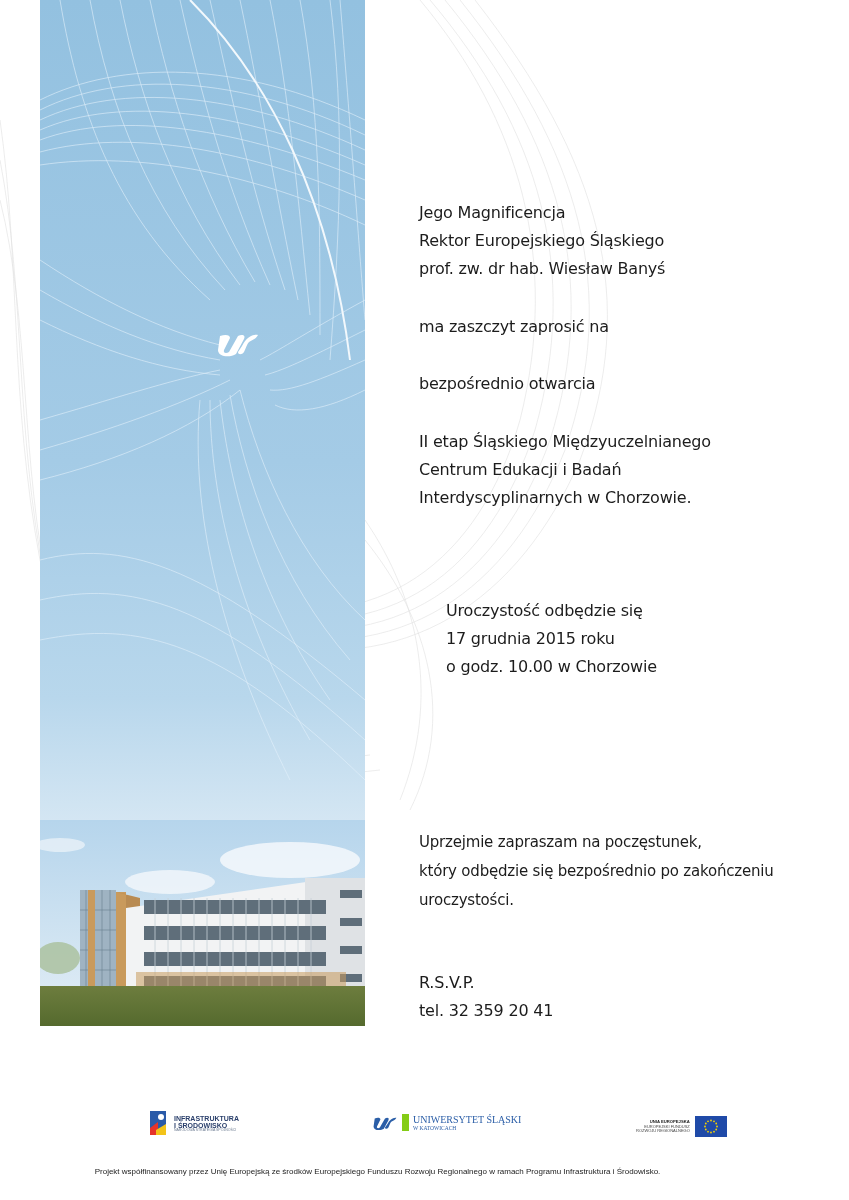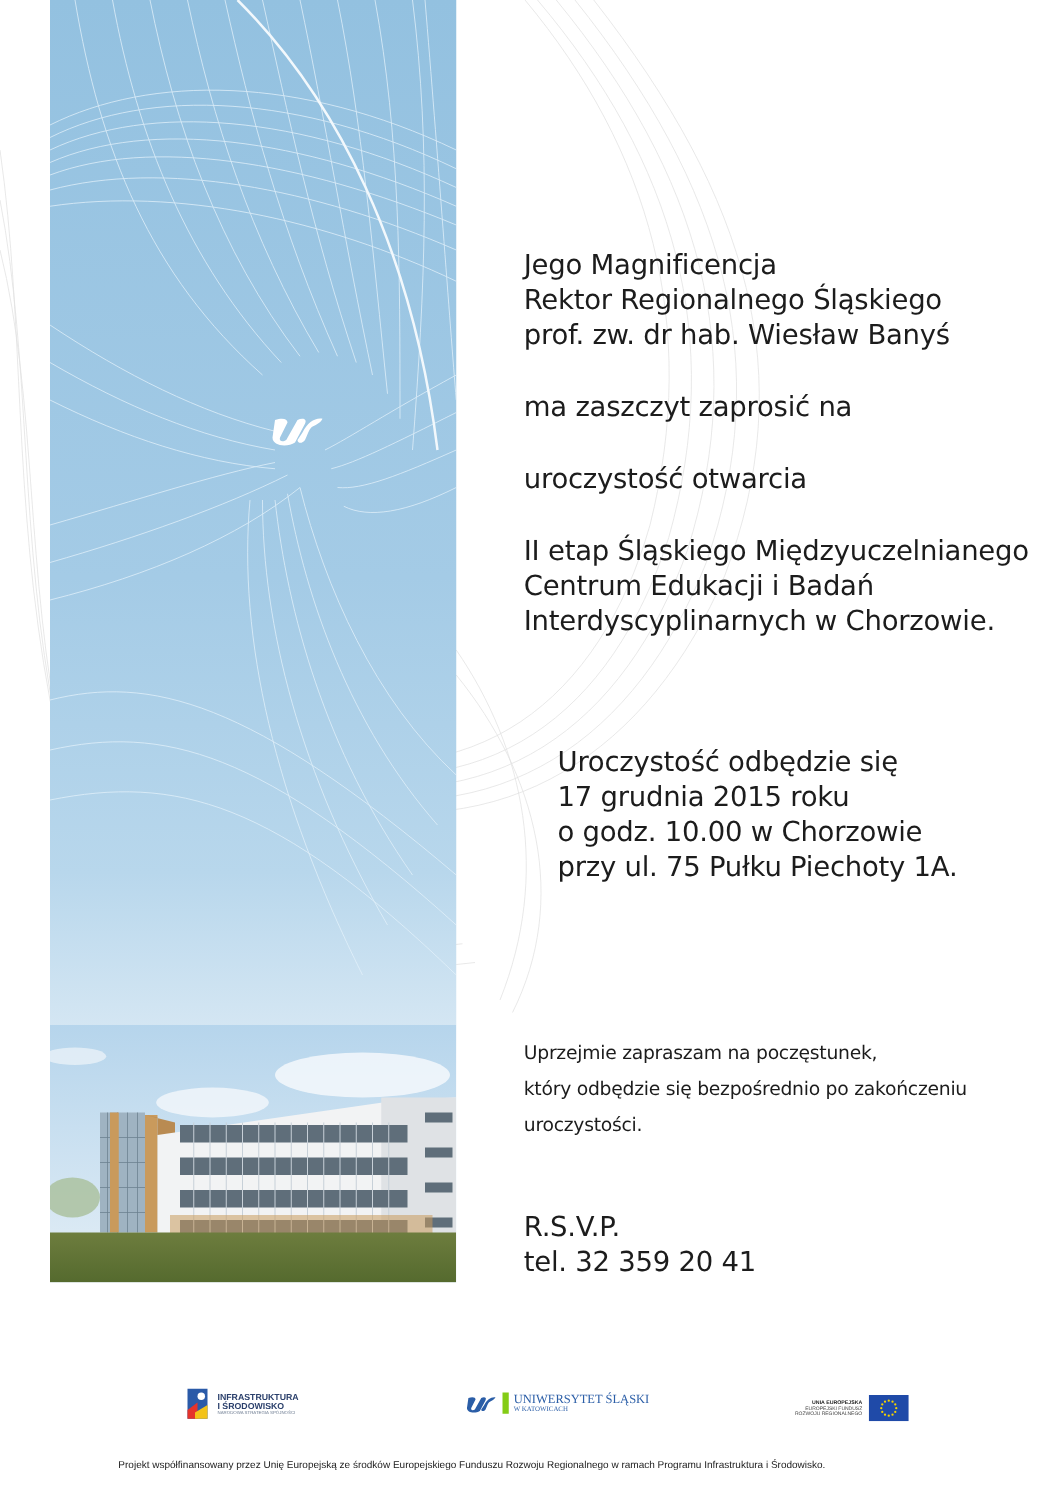--- a/index.html
+++ b/index.html
@@ -8,21 +8,21 @@
 
   .bg-swirl { position: absolute; left: 0; top: 0; width: 849px; height: 840px; pointer-events: none; }
 
   .panel { position: absolute; left: 40px; top: 0; width: 325px; height: 1026px; overflow: hidden;
     background: linear-gradient(180deg, #93c1e0 0%, #a4cbe6 45%, #b8d7ec 68%, #d4e6f3 80%, #e6f0f7 84%); }
   .panel svg.lines { position: absolute; left: 0; top: 0; width: 325px; height: 820px; }
   .panel .logo-mark { position: absolute; left: 176px; top: 330px; width: 44px; height: 28px; }
 
   .building { position: absolute; left: 0; top: 820px; width: 325px; height: 206px; }
 
-  .text { position: absolute; left: 419px; font-size: 22px; line-height: 28px; letter-spacing: -0.2px; white-space: nowrap; }
+  .text { position: absolute; left: 419px; font-size: 16px; line-height: 28px; letter-spacing: -0.2px; white-space: nowrap; }
   .text b { font-weight: normal; }
   .small { font-size: 15px; line-height: 29px; }
 
   .footer-logos { position: absolute; top: 1108px; left: 0; width: 849px; height: 40px; }
   .logo { position: absolute; display: flex; align-items: center; }
   .footer-note { position: absolute; left: 0; top: 1167px; width: 755px; text-align: center;
     font-family: "Liberation Sans", sans-serif; font-size: 8px; color: #222; }
 </style>
 </head>
 <body>
@@ -150,38 +150,37 @@
         <line x1="258" y1="78" x2="258" y2="170"></line>
       <line x1="271" y1="78" x2="271" y2="170"></line>
     </g>
     <rect x="96" y="152" width="210" height="18" fill="#c99a5c" opacity="0.55"></rect>
     <rect x="0" y="166" width="325" height="40" fill="url(#grass)"></rect>
   </svg>
 </div>
 
 <div class="text" style="top:199px;">
   <div>Jego Magnificencja</div>
-  <div>Rektor Regionalnego Śląskiego</div>
+  <div>Rektor Europejskiego Śląskiego</div>
   <div><b>prof. zw. dr hab. Wiesław Banyś</b></div>
 </div>
 
 <div class="text" style="top:313px;text-align:right;">ma zaszczyt zaprosić na</div>
-<div class="text" style="top:370px;">uroczystość otwarcia</div>
+<div class="text" style="top:370px;">bezpośrednio otwarcia</div>
 
 <div class="text" style="top:428px;">
   <div>II etap Śląskiego Międzyuczelnianego</div>
   <div>Centrum Edukacji i Badań</div>
   <div>Interdyscyplinarnych w Chorzowie.</div>
 </div>
 
 <div class="text" style="top:597px;margin-left:27px;">
   <div>Uroczystość odbędzie się</div>
   <div><b>17 grudnia 2015 roku</b></div>
   <div><span>o </span><b>godz. 10.00</b><span> w Chorzowie</span></div>
-  <div>przy ul. 75 Pułku Piechoty 1A.</div>
 </div>
 
 <div class="text small" style="top:828px;">
   <div>Uprzejmie zapraszam na poczęstunek,</div>
   <div>który odbędzie się bezpośrednio po zakończeniu</div>
   <div>uroczystości.</div>
 </div>
 
 <div class="text" style="top:969px;">
   <div>R.S.V.P.</div>
@@ -201,21 +200,21 @@
       <div style="font-family:'Liberation Sans',sans-serif; font-size:7px; font-weight:bold; color:#2a3f6b;">I ŚRODOWISKO</div>
       <div style="font-family:'Liberation Sans',sans-serif; font-size:3.5px; color:#6b7a90;">NARODOWA STRATEGIA SPÓJNOŚCI</div>
     </div>
   </div>
 
   <div class="logo" style="left:372px; top:6px;">
     <svg width="26" height="16" viewBox="0 0 44 28">
       <path d="M4 6 C10 4 14 5 14 8 L8 20 C7 23 10 24 13 22 L22 6 C26 4 30 5 28 9 L20 24 C14 28 2 27 2 20 Z" fill="#2b5ea7"></path>
       <path d="M26 16 C30 8 36 4 42 5 C40 9 36 10 33 12 C31 14 30 18 28 22 C26 25 22 25 22 22 Z" fill="#2b5ea7"></path>
     </svg>
-    <div style="margin-left:4px; padding-left:4px; border-left:5px solid #84cc16; line-height:1.1;">
+    <div style="margin-left:4px; padding-left:4px; border-left:7px solid #84cc16; line-height:1.1;">
       <div style="font-family:'Liberation Serif',serif; font-size:10px; color:#2b5ea7;">UNIWERSYTET ŚLĄSKI</div>
       <div style="font-family:'Liberation Serif',serif; font-size:5.5px; color:#2b5ea7;">W KATOWICACH</div>
     </div>
   </div>
 
   <div class="logo" style="left:636px; top:8px;">
     <div style="text-align:right; line-height:1.05; margin-right:5px;">
       <div style="font-family:'Liberation Sans',sans-serif; font-size:4.2px; font-weight:bold; color:#222;">UNIA EUROPEJSKA</div>
       <div style="font-family:'Liberation Sans',sans-serif; font-size:4px; color:#444;">EUROPEJSKI FUNDUSZ</div>
       <div style="font-family:'Liberation Sans',sans-serif; font-size:4px; color:#444;">ROZWOJU REGIONALNEGO</div>

